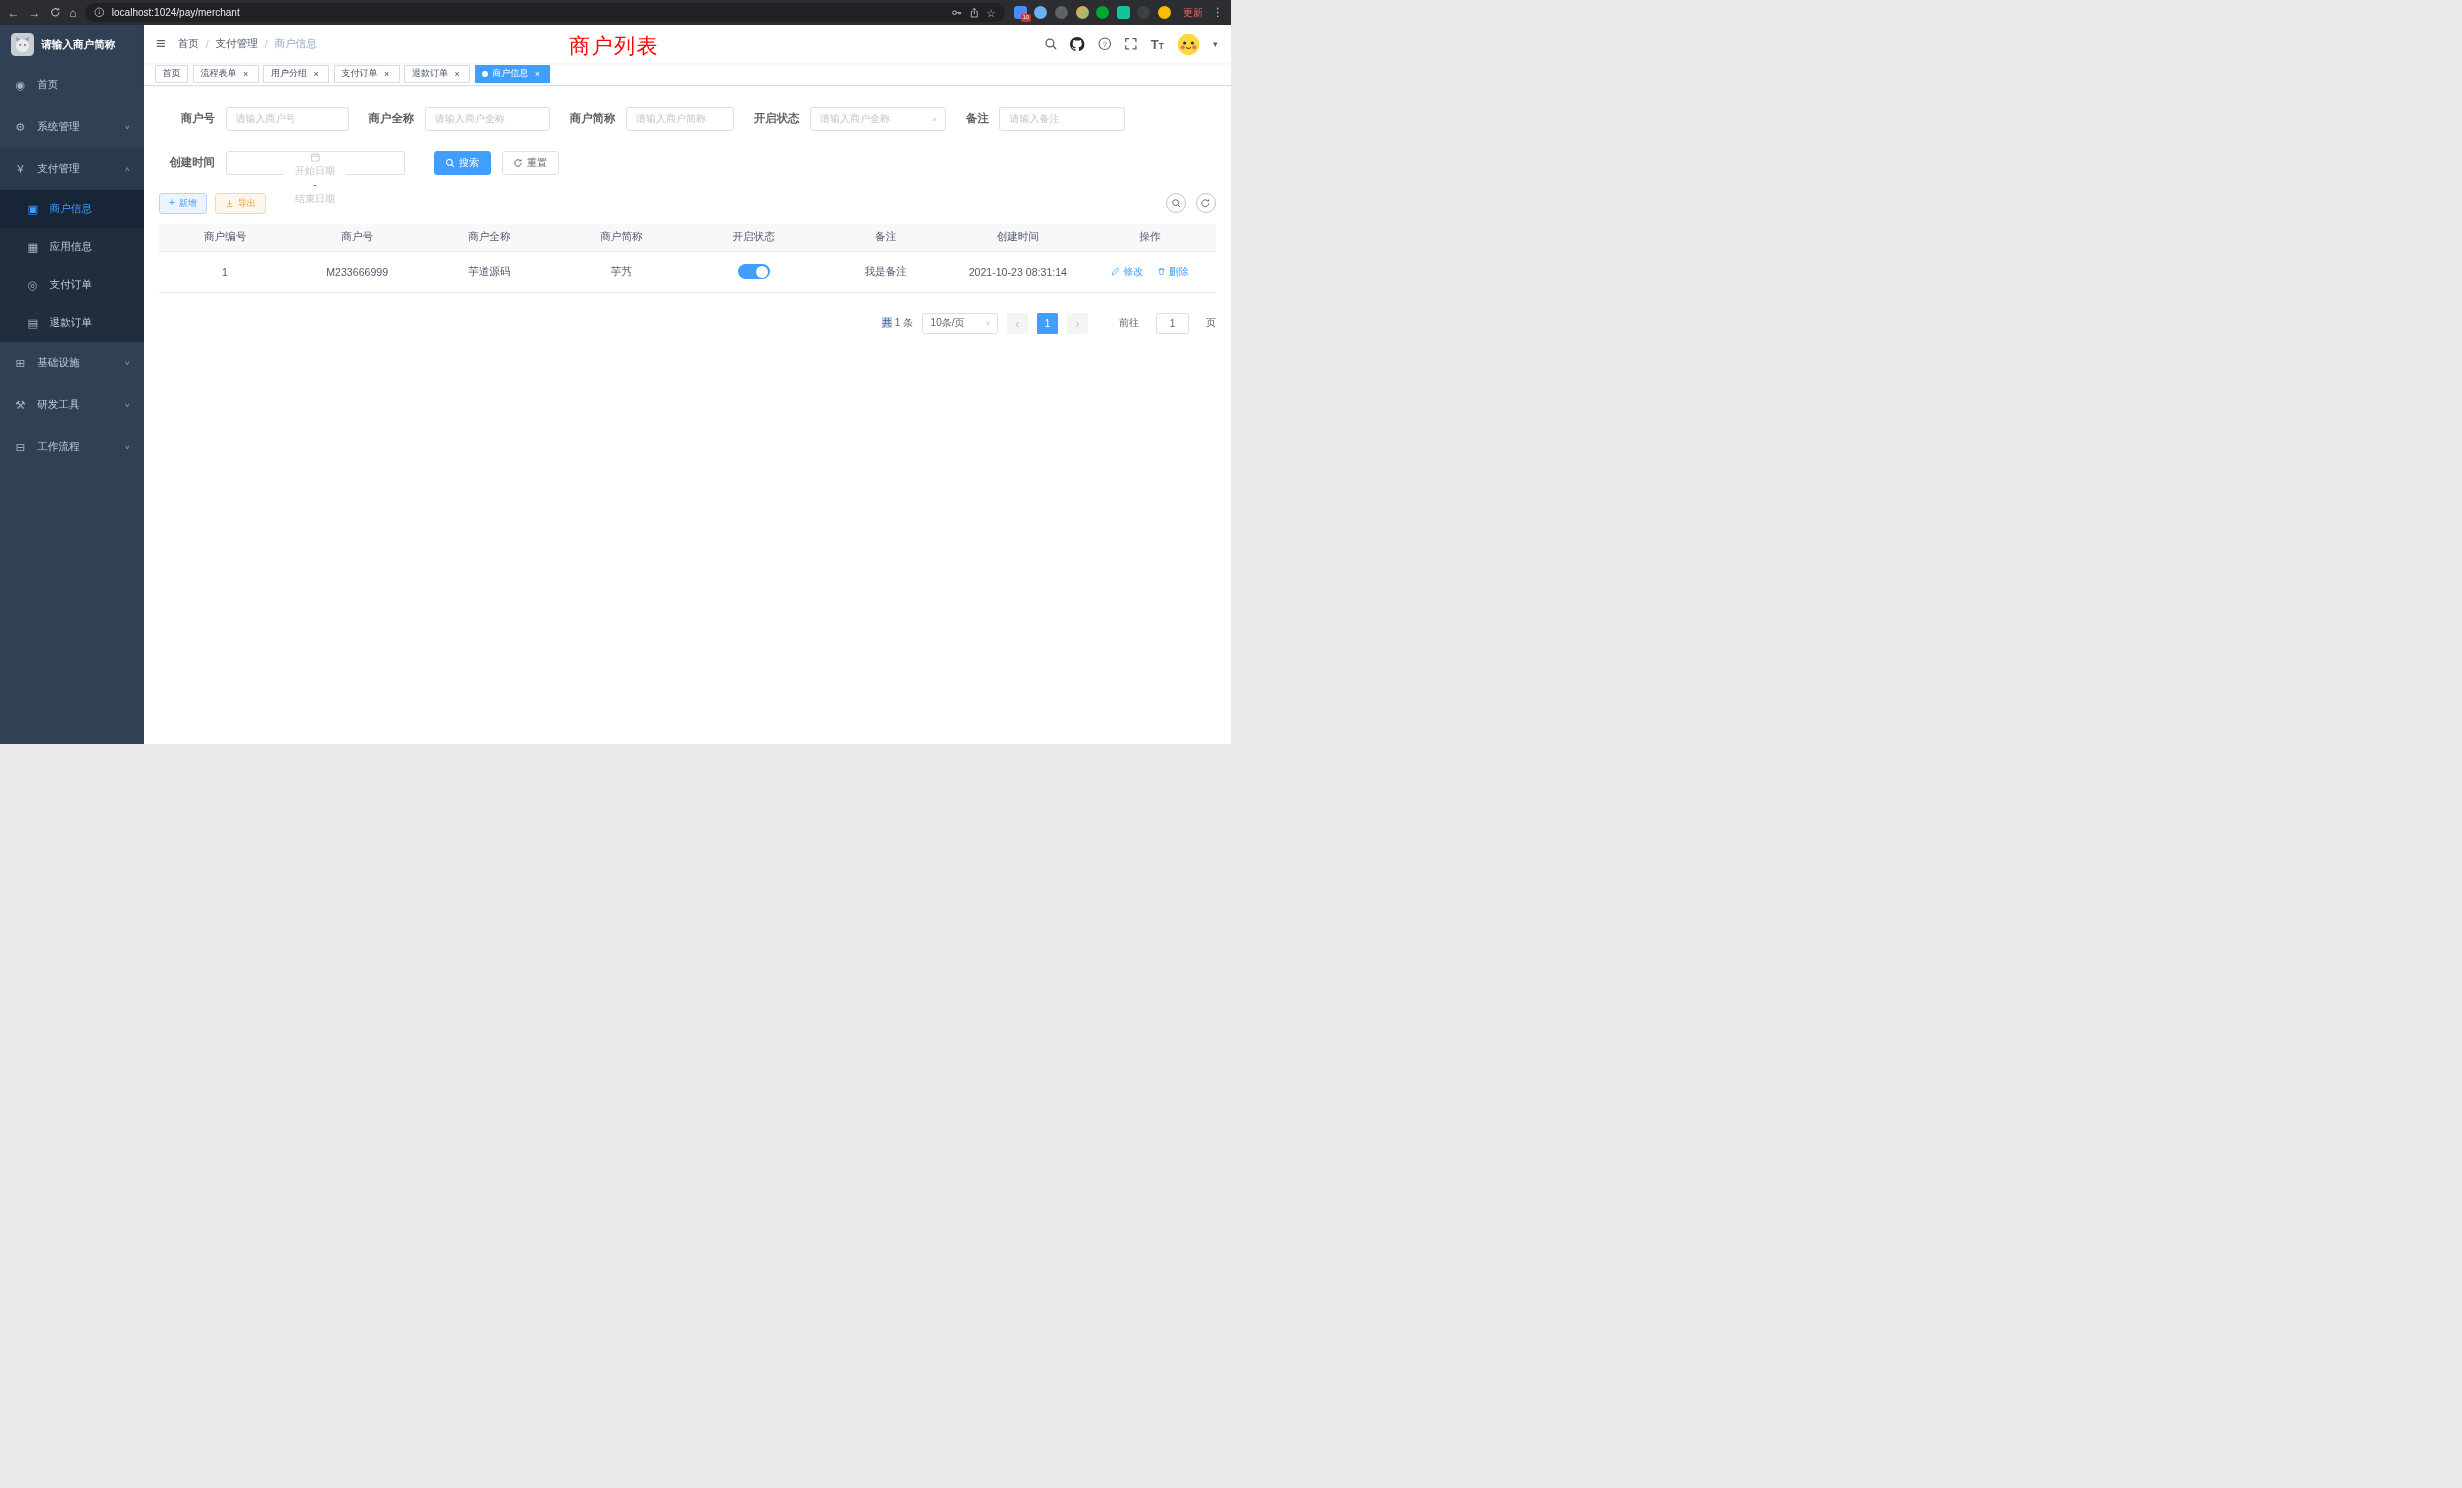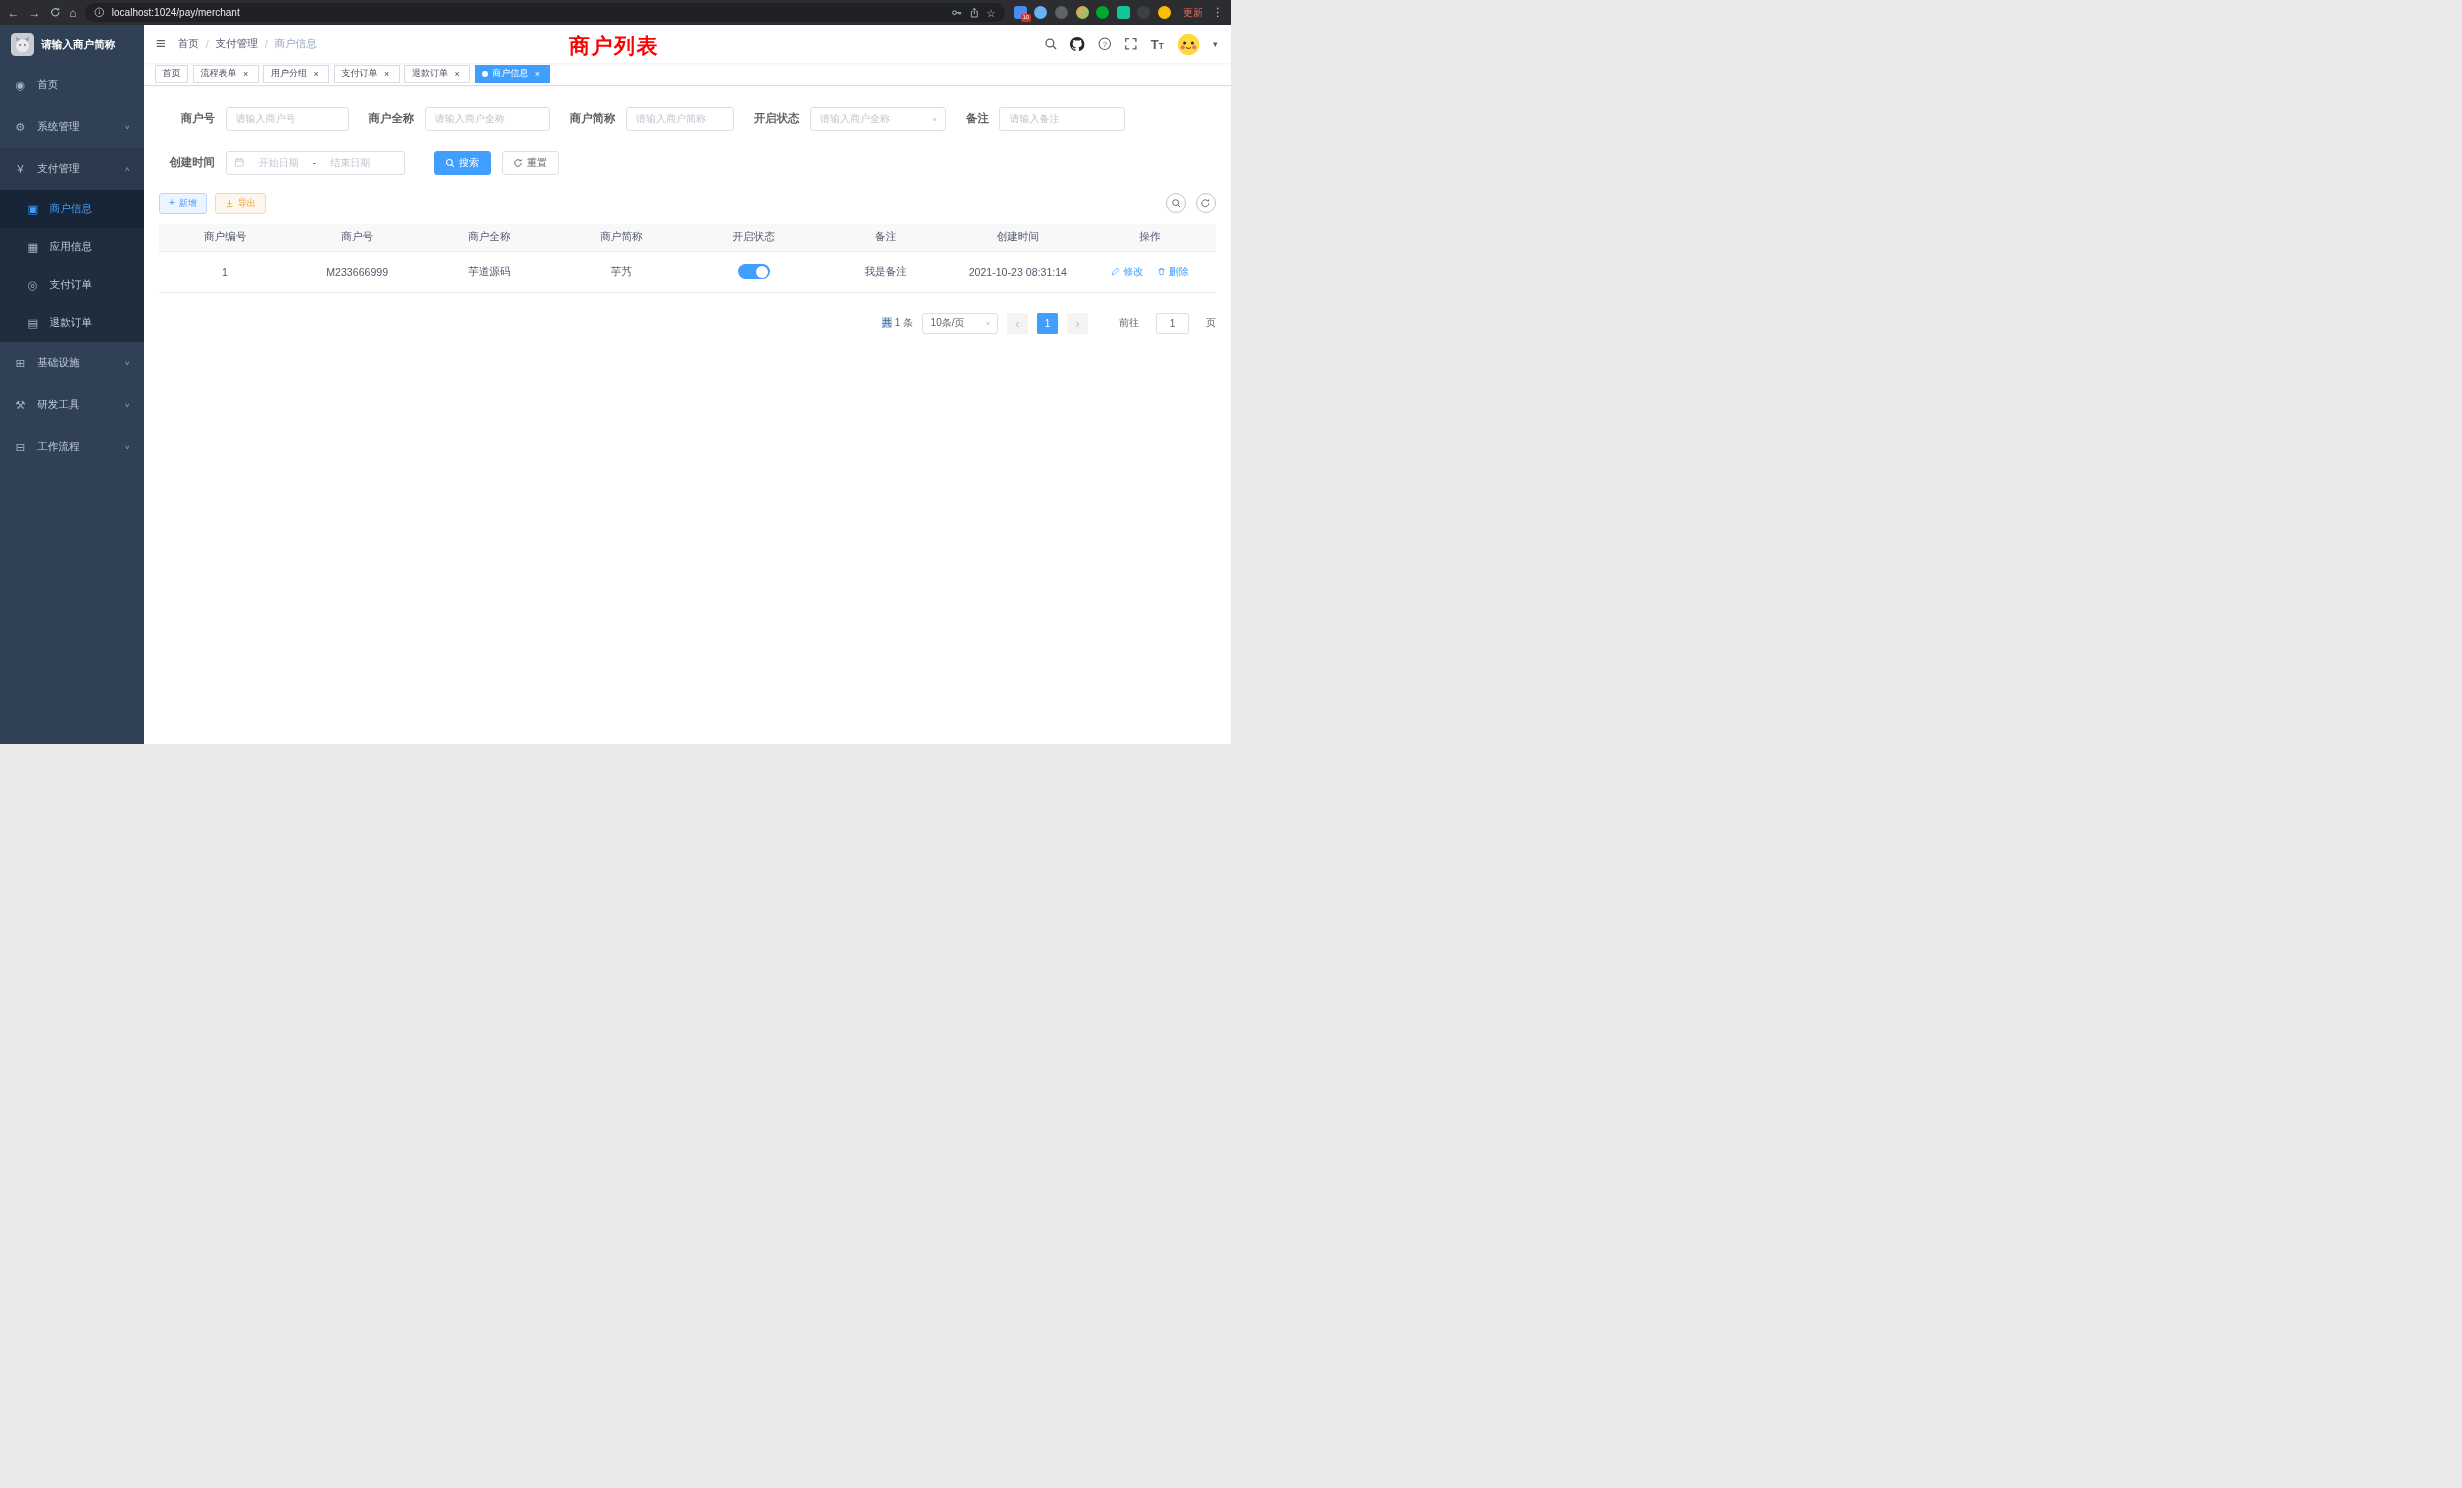--- a/index.html
+++ b/index.html
@@ -38,21 +38,21 @@
   .submenu-item.active .mi-icon { color:#409EFF; }
 
   
   .main { flex:1; min-width:0; display:flex; flex-direction:column; background:#fff; position:relative; }
   .navbar { height:38px; display:flex; align-items:center; gap:12px; padding:0 13.6px 0 12px; position:relative; box-shadow:0 0.8px 3px rgba(0,21,41,.08); z-index:2; }
   .hamburger { font-size:16.7px; color:#5a5e66; cursor:pointer; line-height:1; }
   .breadcrumb { display:flex; align-items:center; gap:6.8px; font-size:10.6px; }
   .bc-item { color:#515a6e; cursor:pointer; }
   .bc-item.current { color:#97a8be; cursor:default; }
   .bc-sep { color:#c0c4cc; }
-  .annotation { position:absolute; left:425px; top:6.8px; color:#ff0000; font-size:21px; letter-spacing:1.5px; white-space:nowrap;font-weight:bold; }
+  .annotation { position:absolute; left:425px; top:6.8px; color:#ff0000; font-size:21px; letter-spacing:1.5px; white-space:nowrap; }
   .navbar-right { margin-left:auto; display:flex; align-items:center; gap:13px; color:#5a5e66; }
   .nb-icon { display:inline-flex; align-items:center; cursor:pointer; color:#5a5e66; }
   .font-ico { font-weight:700; font-size:13px; cursor:pointer; }
   .font-ico .small-t { font-size:8.3px; }
   .avatar { display:inline-flex; cursor:pointer; }
   .caret { font-size:9px; color:#5a5e66; cursor:pointer; }
 
   
   .tags-bar { height:23px; display:flex; align-items:center; gap:4.5px; padding:0 10.6px; border-bottom:0.8px solid #d8dce5; box-shadow:0 0.8px 2.3px rgba(0,0,0,.06); z-index:1; }
   .tag { height:17.4px; display:inline-flex; align-items:center; gap:3.8px; padding:0 6.8px; border:0.8px solid #d8dce5; background:#fff; color:#495060; font-size:9px; cursor:pointer; white-space:nowrap; }
@@ -66,21 +66,21 @@
   .filter-row.second { margin-top:20px; }
   .filter-group { display:flex; align-items:center; margin-right:20px; }
   .filter-group label { font-size:11.4px; font-weight:700; color:#606266; margin-right:10.6px; white-space:nowrap; }
   .filter-group.first label { width:47px; text-align:right; }
   .el-input { height:24px; border:0.8px solid #dcdfe6; border-radius:3px; padding:0 9px; font-size:10px; color:#606266; outline:none; background:#fff; font-family:inherit; }
   .el-input::placeholder { color:#c0c4cc; }
   .w160{width:123px} .w163{width:125px} .w157{width:108px} .w176{width:126px}
   .el-select { width:136px; height:24px; border:0.8px solid #dcdfe6; border-radius:3px; display:flex; align-items:center; justify-content:space-between; padding:0 7.6px 0 9px; cursor:pointer; background:#fff; }
   .sel-placeholder { color:#c0c4cc; font-size:10px; }
   .sel-arrow { color:#c0c4cc; font-size:8.3px; transform:scaleY(.7); }
-  .date-range { width:179px; height:24px; border:0.8px solid #dcdfe6; border-radius:3px; display:flex; align-items:center; padding:0 7.6px; gap:3px; background:#fff; }
+  .date-range { width:179px; height:24px; border:0.8px solid #dcdfe6; border-radius:3px; display:flex; align-items:center; padding:0 7.6px; gap:3px; background:#fff;flex-direction:column; }
   .cal-icon { color:#c0c4cc; display:inline-flex; flex-shrink:0; }
   .date-input { border:none; outline:none; width:62px; font-size:10px; color:#606266; text-align:center; font-family:inherit; }
   .date-input::placeholder { color:#c0c4cc; }
   .date-sep { color:#606266; font-size:10px; }
   .btn { display:inline-flex; align-items:center; gap:3.8px; height:24px; padding:0 10.6px; border-radius:3px; font-size:10px; cursor:pointer; border:0.8px solid #dcdfe6; background:#fff; color:#606266; font-family:inherit; white-space:nowrap; }
   .btn-icon { display:inline-flex; align-items:center; font-size:10px; line-height:1; }
   .btn-primary { background:#409EFF; border-color:#409EFF; color:#fff; margin-left:9px; }
   .btn-plain { margin-left:11px; }
 
   .toolbar-row { display:flex; align-items:center; margin-top:18px; gap:8.3px; }

